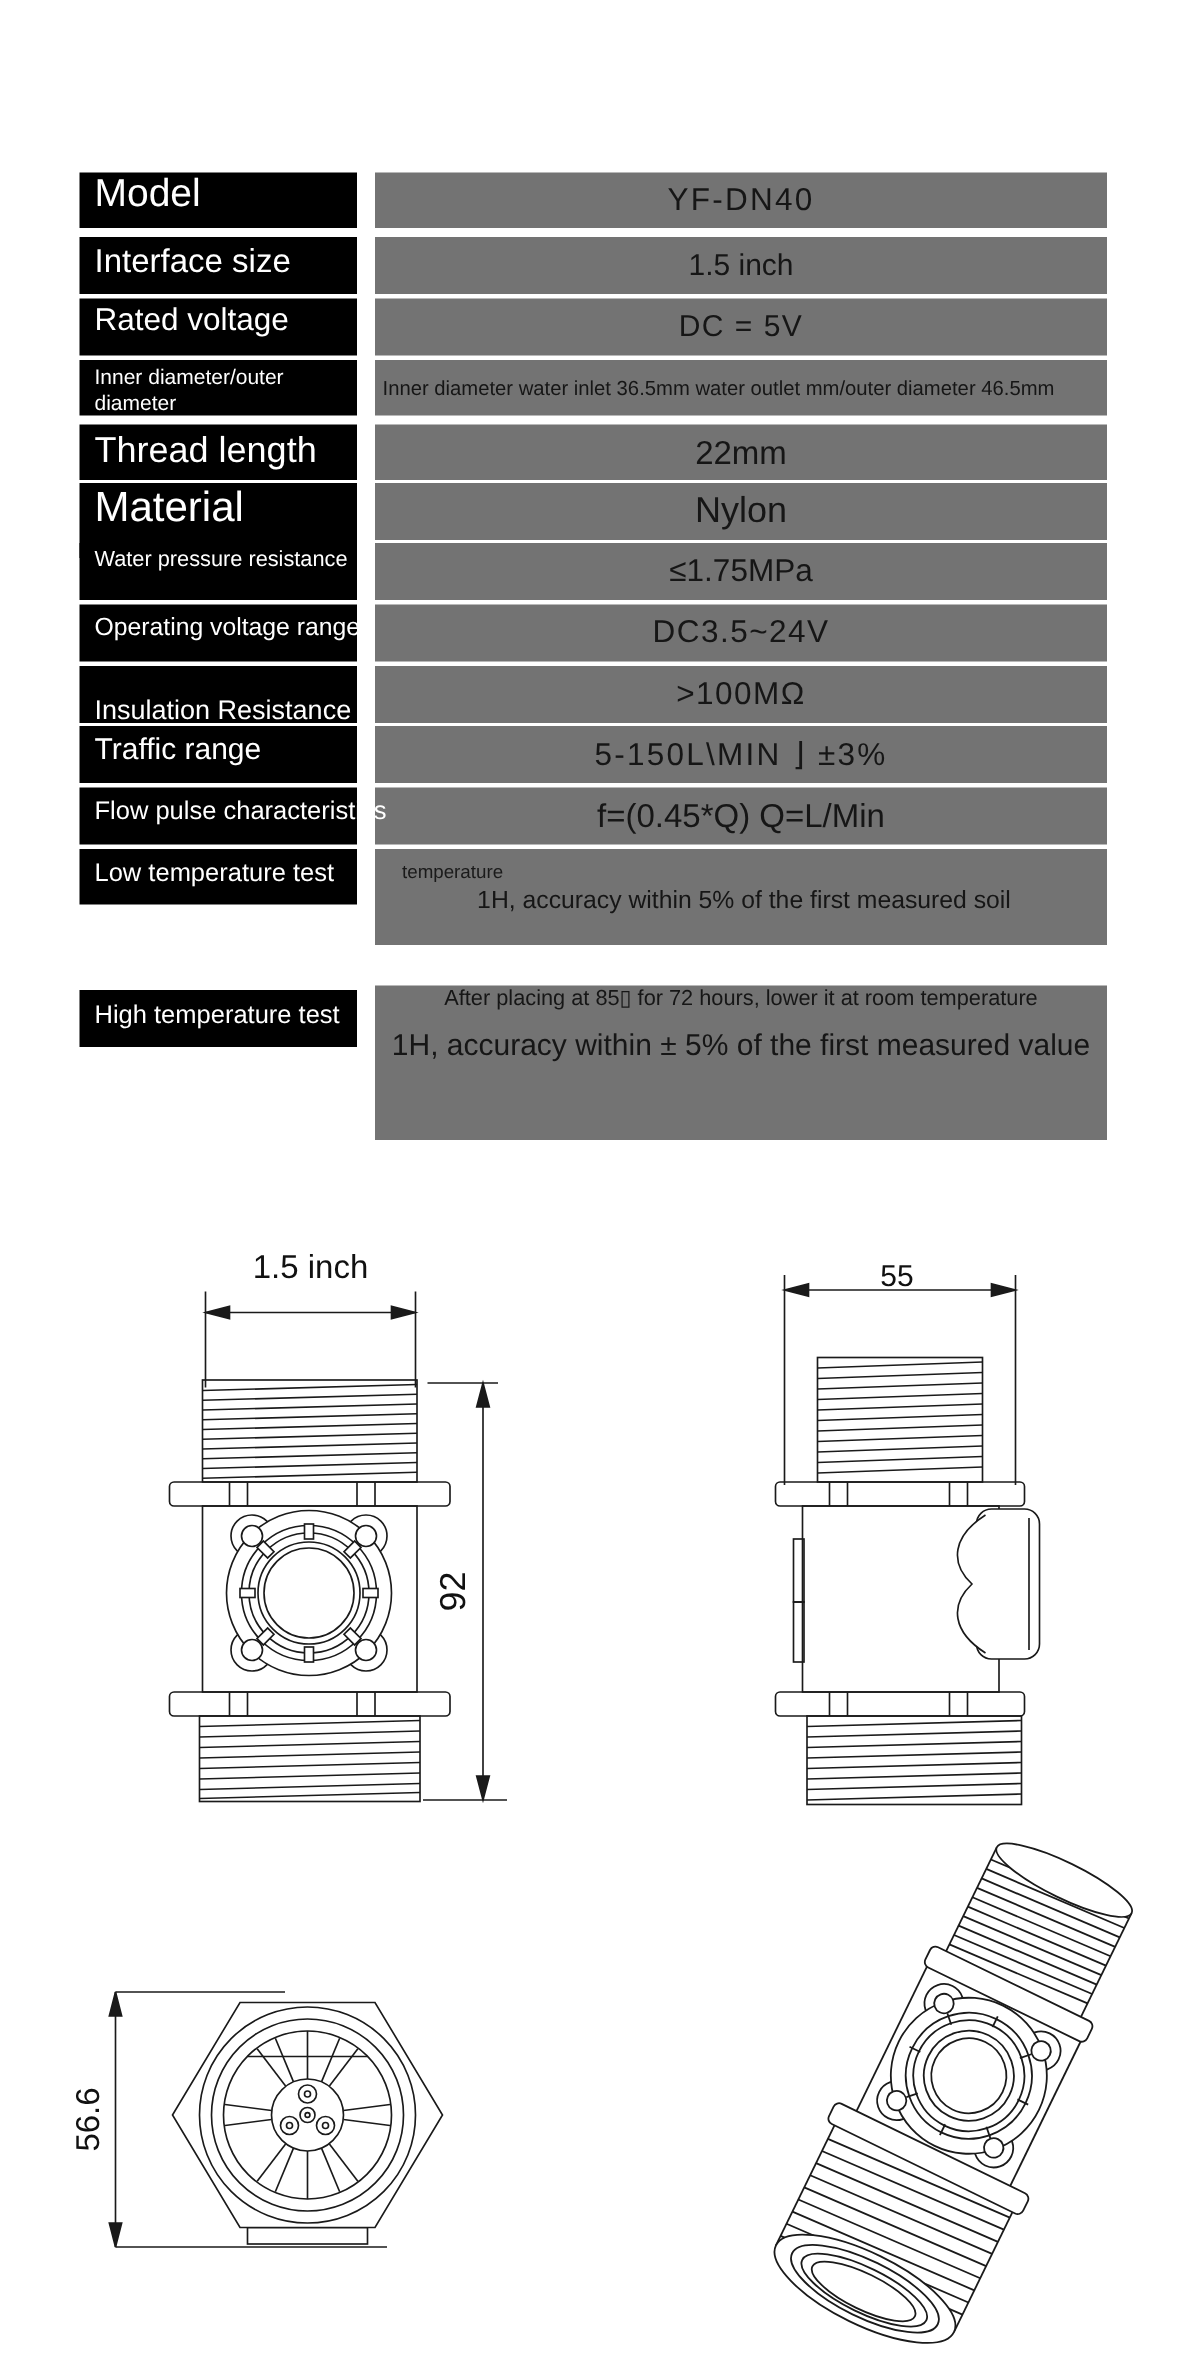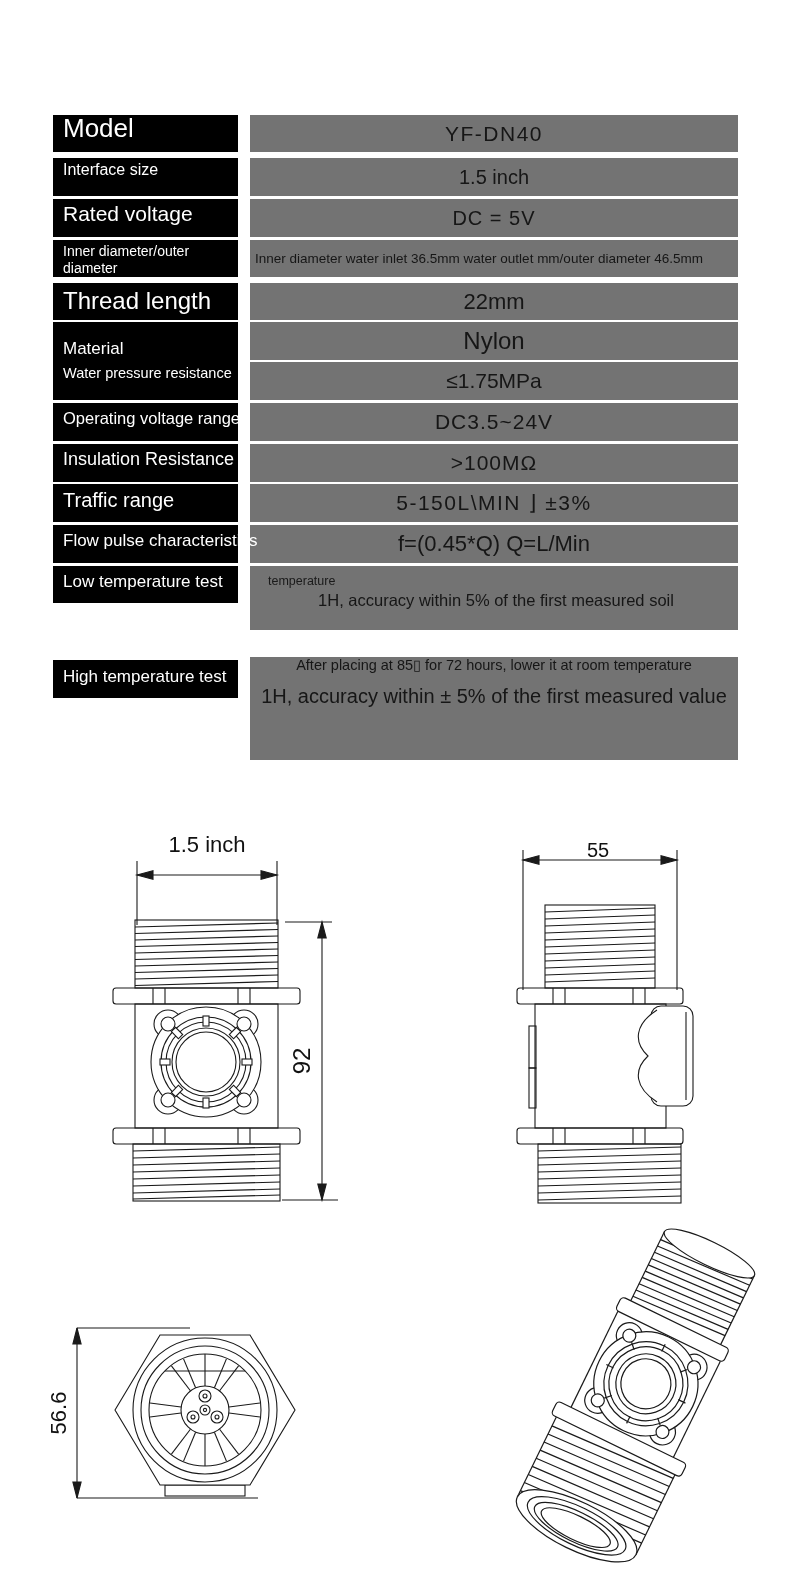--- a/index.html
+++ b/index.html
@@ -11,36 +11,36 @@
        box-sizing:border-box;padding:3px 6px 0 10px;line-height:1.05;z-index:2;}
   .val{position:absolute;left:197px;top:0;width:488px;background:#737373;color:#161616;
        box-sizing:border-box;display:flex;align-items:center;justify-content:center;
        text-align:center;z-index:1;}
   
   .r1{top:0}.r2{top:43px}.r3{top:84px}.r4{top:125px}.r5{top:168px}.r6{top:207px}
   .r7{top:247px}.r8{top:288px}.r9{top:329px}.r10{top:369px}.r11{top:410px}
   .r12{top:451px}.r13{top:542px}
   .r1 .lbl{height:37px;font-size:26px;padding-top:0}
   .r1 .val{height:37px;font-size:21px;letter-spacing:1.5px}
-  .r2 .lbl{height:38px;font-size:16px;padding-top:4px}
+  .r2 .lbl{height:38px;font-size:22px;padding-top:4px}
   .r2 .val{height:38px;font-size:20px}
   .r3 .lbl{height:38px;font-size:21px;padding-top:4px}
   .r3 .val{height:38px;font-size:20px;letter-spacing:1px}
   .r4 .lbl{height:37px;font-size:14px;line-height:1.2;padding-top:3px}
   .r4 .val{height:37px;font-size:13.5px;white-space:nowrap;justify-content:flex-start;
            padding-left:5px;overflow:visible}
   .r5 .lbl{height:37px;font-size:24px;padding-top:5px}
   .r5 .val{height:37px;font-size:22px}
-  .r6 .lbl{height:50px;font-size:17px;padding-top:18px}
+  .r6 .lbl{height:50px;font-size:28px;padding-top:1px}
   .r6 .val{height:38px;font-size:24px}
   .r7 .lbl{height:38px;font-size:14.5px;line-height:1.2;padding-top:3px}
   .r7 .val{height:38px;font-size:21px}
   .r8 .lbl{height:38px;font-size:16.5px;padding-top:7px;white-space:nowrap;overflow:hidden}
   .r8 .val{height:38px;font-size:21px;letter-spacing:1px}
-  .r9 .lbl{height:38px;font-size:18px;padding-top:6px;white-space:nowrap;overflow:hidden}
+  .r9 .lbl{height:38px;font-size:18px;padding-top:20px;white-space:nowrap;overflow:hidden}
   .r9 .val{height:38px;font-size:21px;letter-spacing:1px}
   .r10 .lbl{height:38px;font-size:20px;padding-top:6px}
   .r10 .val{height:38px;font-size:21px;letter-spacing:1.5px}
   .r11 .lbl{height:38px;font-size:17px;padding-top:7px;white-space:nowrap;overflow:visible}
   .r11 .val{height:38px;font-size:22px}
   .r12 .lbl{height:37px;font-size:17px;padding-top:7px}
   .r12 .val{height:64px;display:block;text-align:left;padding:7px 14px 0 18px}
   .r12 .small-line{font-size:12.5px;line-height:1.35;color:#1a1a1a}
   .r12 .big-line{font-size:16.5px;text-align:center;margin-top:1px}
   .r13 .lbl{top:3px;height:38px;font-size:17px;padding-top:8px}

